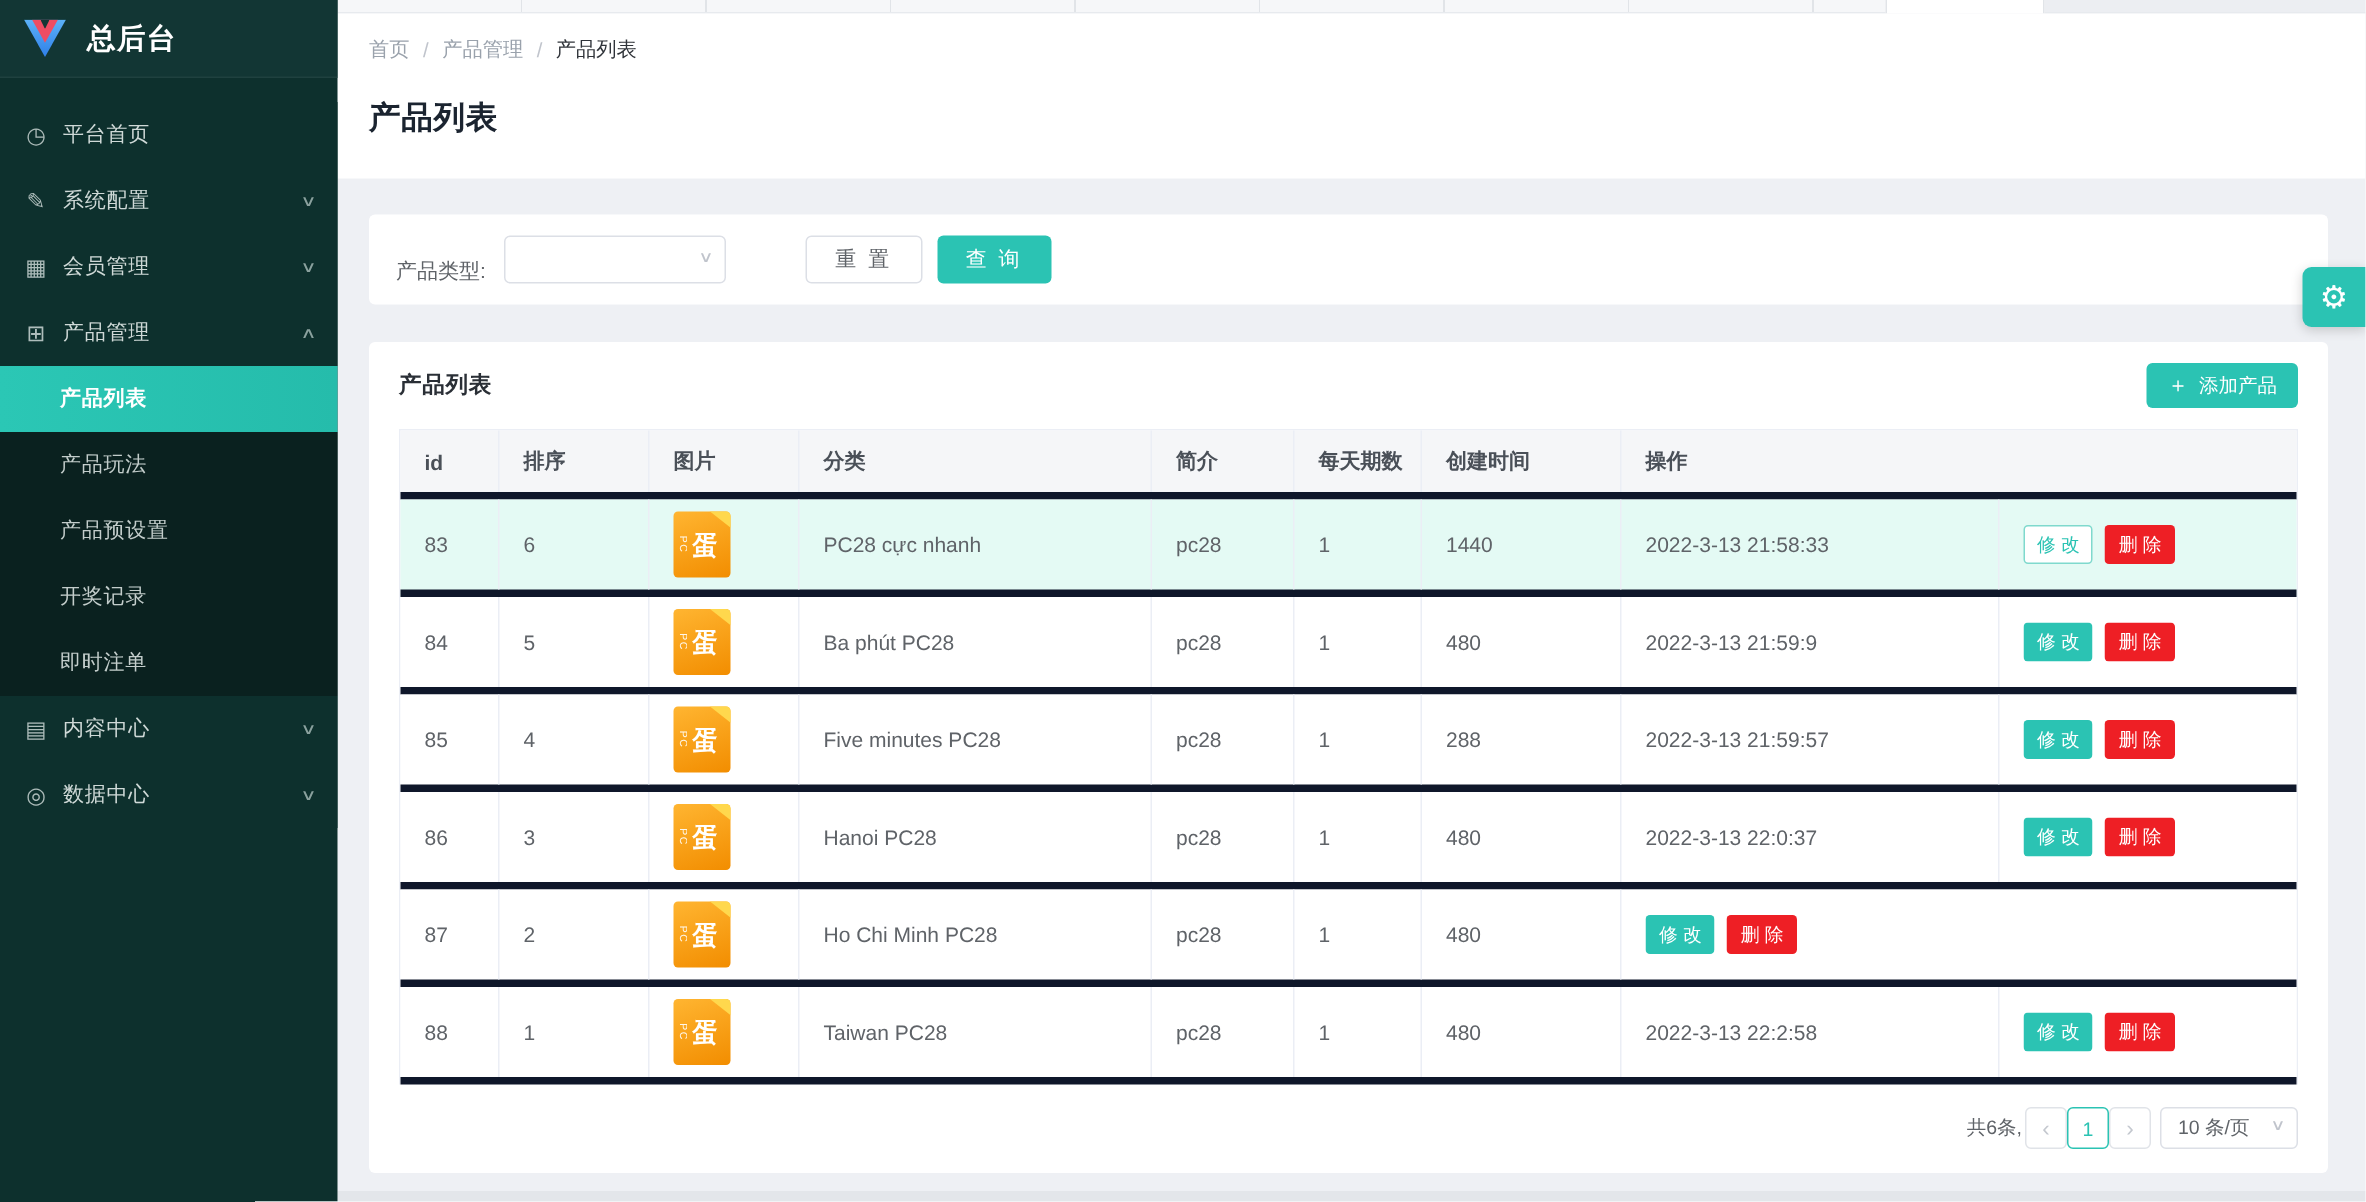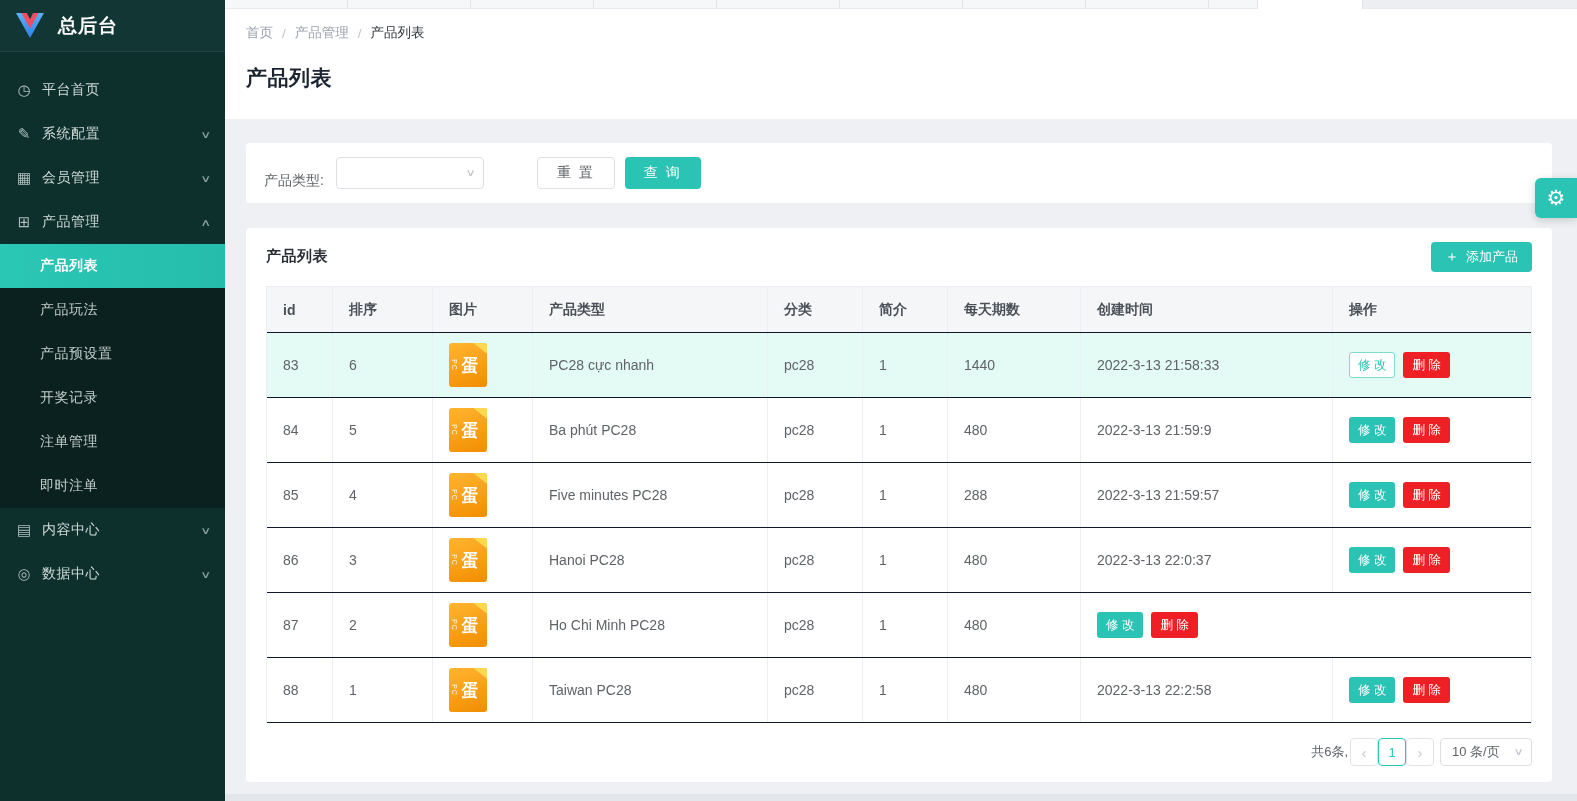--- a/index.html
+++ b/index.html
@@ -51,21 +51,21 @@
   .btn-search { margin-left:10px; background:#2bc3b3; color:#fff; border:none; }
 
   
   .table-card { position:absolute; left:21px; top:228px; width:1306px; height:554px; background:#fff; border-radius:4px; padding:14px 20px 0 20px; }
   .card-head { height:44px; display:flex; align-items:flex-start; justify-content:space-between; }
   .card-title { font-size:15px; font-weight:bold; color:#2a2f36; padding-top:5px; letter-spacing:.5px; }
   .btn-add { height:30px; padding:0 14px; background:#2bc3b3; color:#fff; border:none; border-radius:4px; font-size:13px; cursor:pointer; display:flex; align-items:center; gap:7px; }
   .btn-add .plus { font-size:14px; }
 
   .table { border:1px solid #ebeef5; border-bottom:none; font-size:14px; }
-  .trow { display:grid; grid-template-columns:66px 100px 100px 235px 95px 85px 133px 252px 1fr; border-bottom:1px solid #0f172a; }
+  .trow { display:grid; grid-template-columns:66px 100px 100px 235px 95px 85px 133px 252px 1fr; border-bottom:5px solid #0f172a; }
   .trow.head { background:#f5f6f8; height:46px; }
   .trow.head .th { font-weight:bold; color:#4a5058; }
   .trow.body-row { height:65px; background:#fff; }
   .trow.body-row.hl { background:#e4faf4; }
   .th,.td { display:flex; align-items:center; padding-left:16px; color:#5f6368; border-right:1px solid #ebeef5; overflow:hidden; }
   .th:last-child,.td:last-child { border-right:none; }
 
   .thumb { width:38px; height:44px; border-radius:3px; background:linear-gradient(160deg,#ffb531,#f28d00); position:relative; overflow:hidden; display:flex; align-items:center; justify-content:center; }
   .thumb .ribbon { position:absolute; top:-3px; right:-15px; width:36px; height:10px; background:#ffd84d; transform:rotate(38deg); }
   .thumb .side-text { position:absolute; left:2px; top:50%; transform:translateY(-50%); font-size:7px; color:#fff; writing-mode:vertical-rl; letter-spacing:1px; opacity:.9; }
@@ -133,25 +133,20 @@
 
   </div>
       <div class="menu-item sub">
 
     <span class="mi-label">产品预设置</span>
 
   </div>
       <div class="menu-item sub">
 
     <span class="mi-label">开奖记录</span>
-
-  </div>
-      <div class="menu-item sub">
-
-    <span class="mi-label">注单管理</span>
 
   </div>
       <div class="menu-item sub">
 
     <span class="mi-label">即时注单</span>
 
   </div>
       <div class="menu-item">
     <span class="mi-icon">▤</span>
     <span class="mi-label">内容中心</span>
@@ -199,21 +194,20 @@
         <span class="plus">＋</span>
         <span>添加产品</span>
       </button>
     </div>
 
     <div class="table">
       <div class="trow head">
           <div class="th">id</div>
           <div class="th">排序</div>
           <div class="th">图片</div>
-          <div class="th">产品类型</div>
           <div class="th">分类</div>
           <div class="th">简介</div>
           <div class="th">每天期数</div>
           <div class="th">创建时间</div>
           <div class="th">操作</div>
         </div>
       <div>
           <div class="trow body-row hl">
     <div class="td">83</div>
     <div class="td">6</div>

